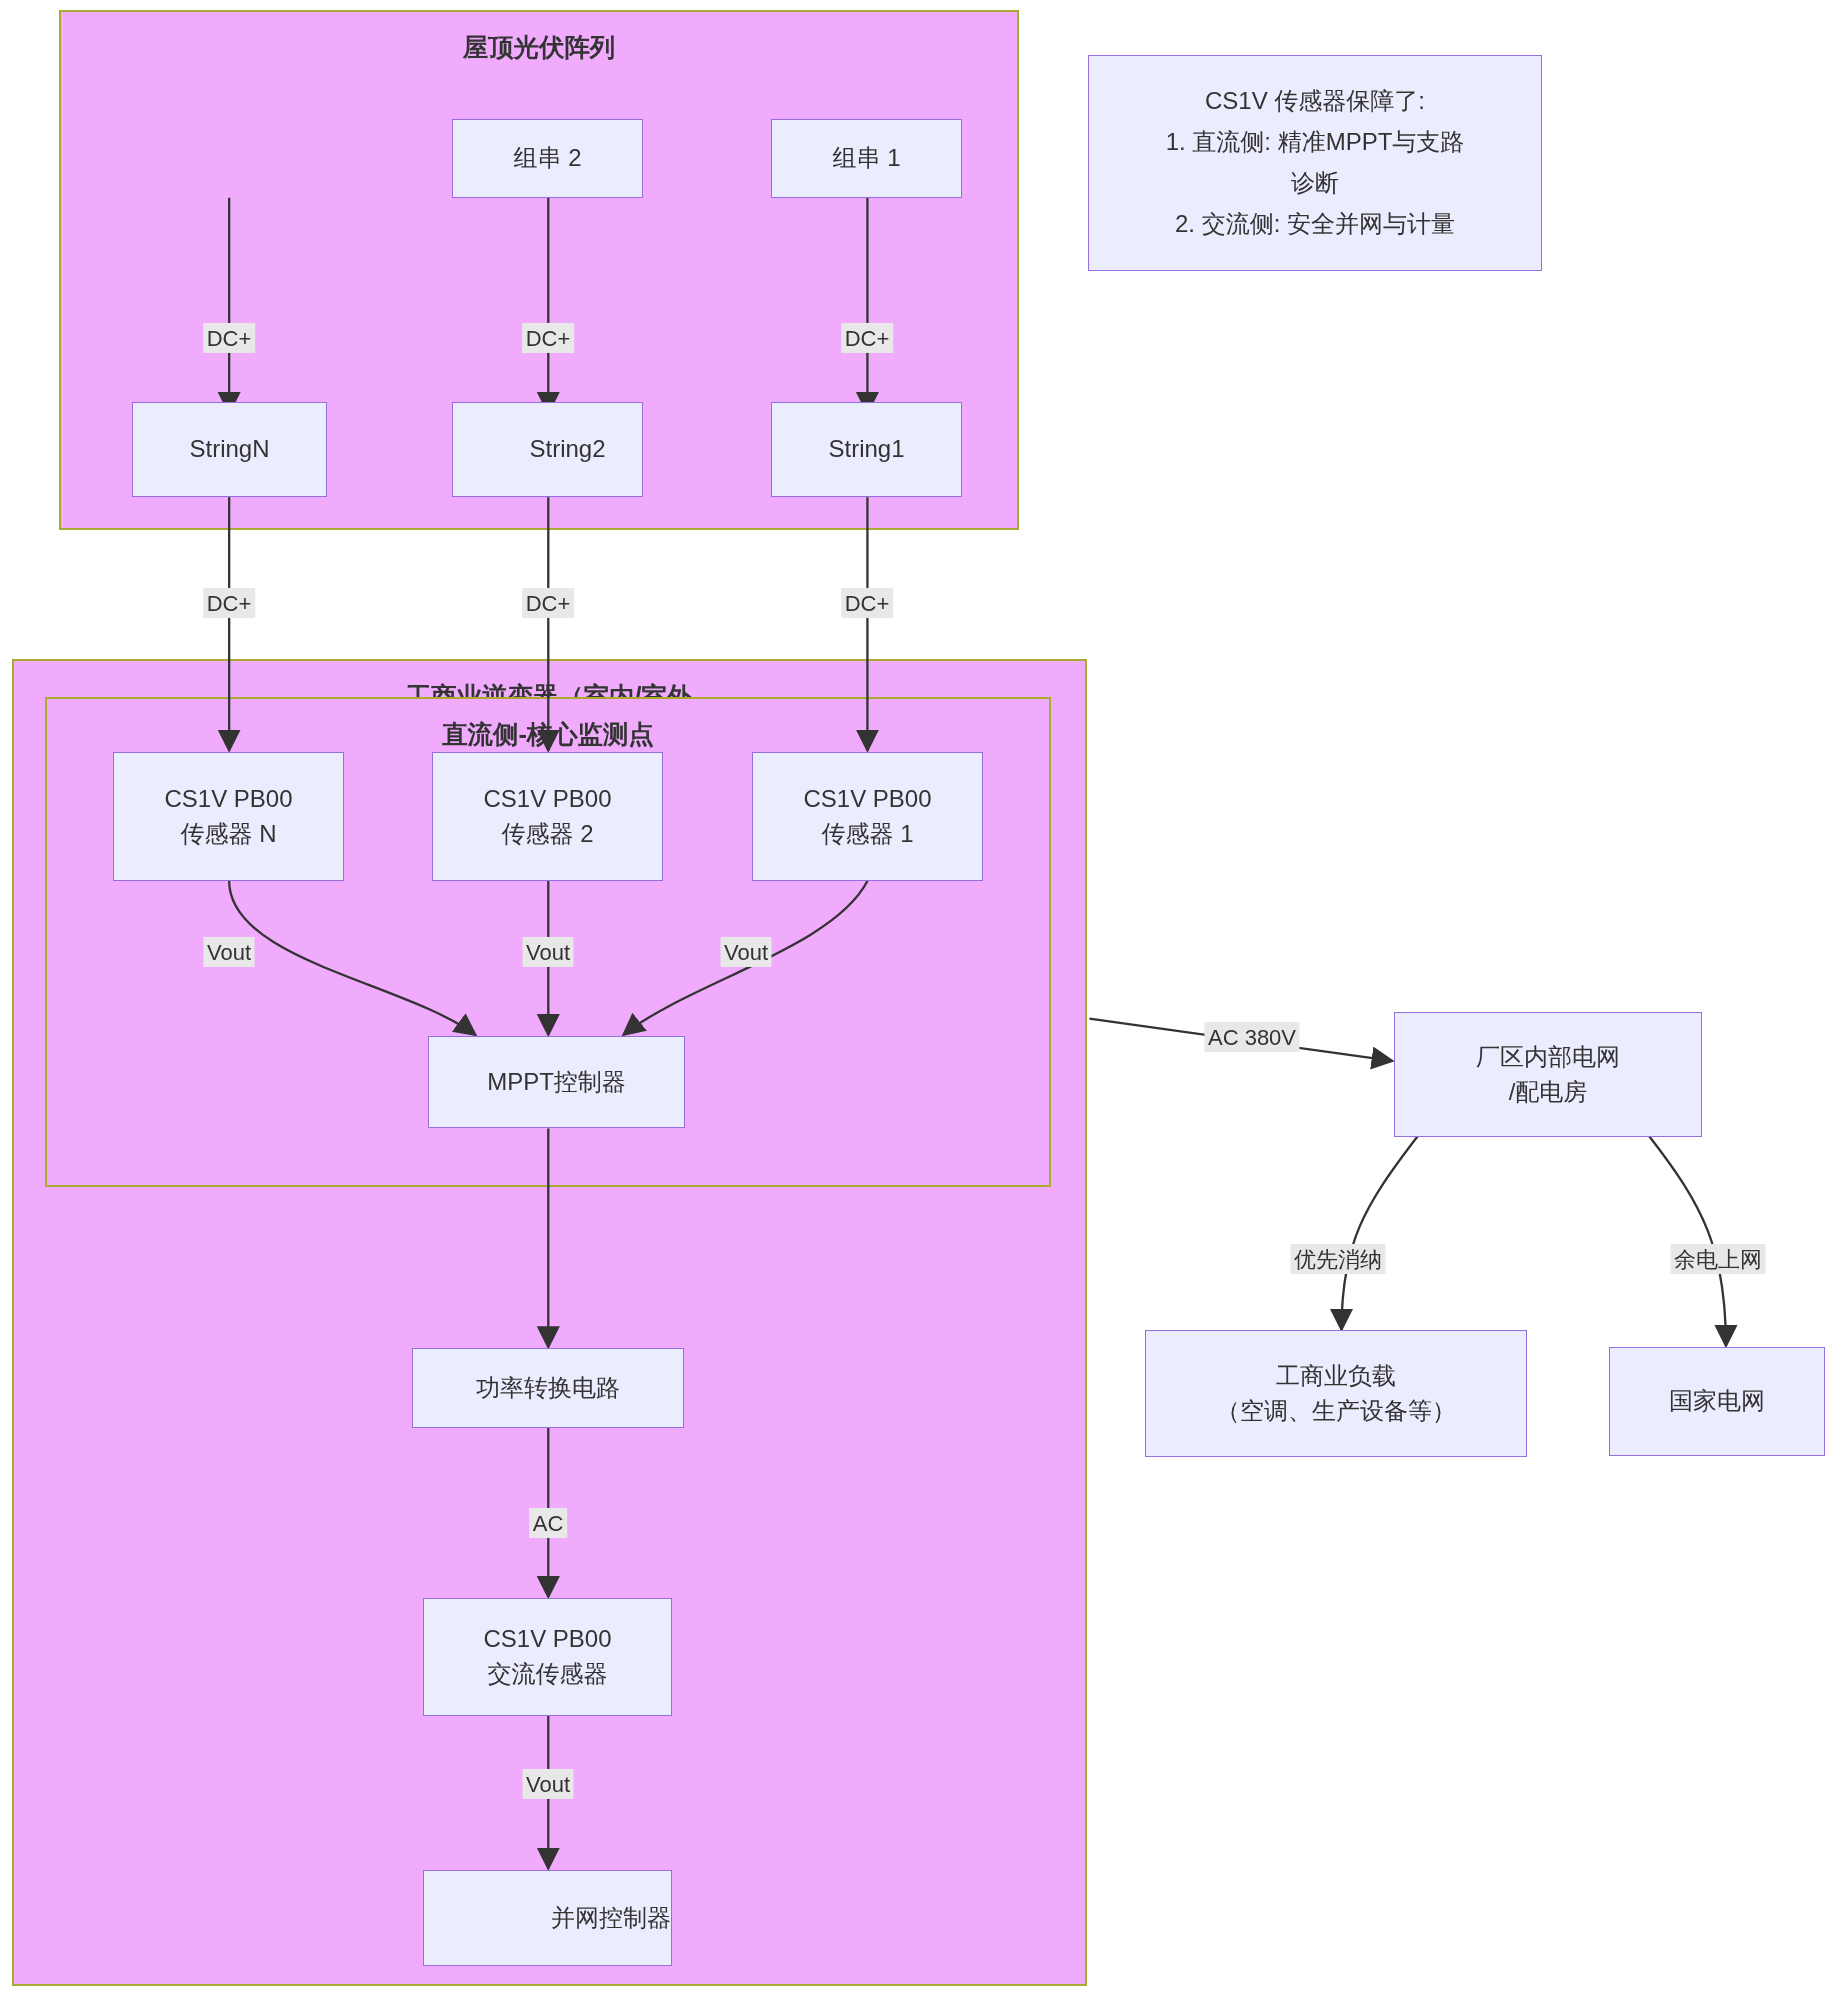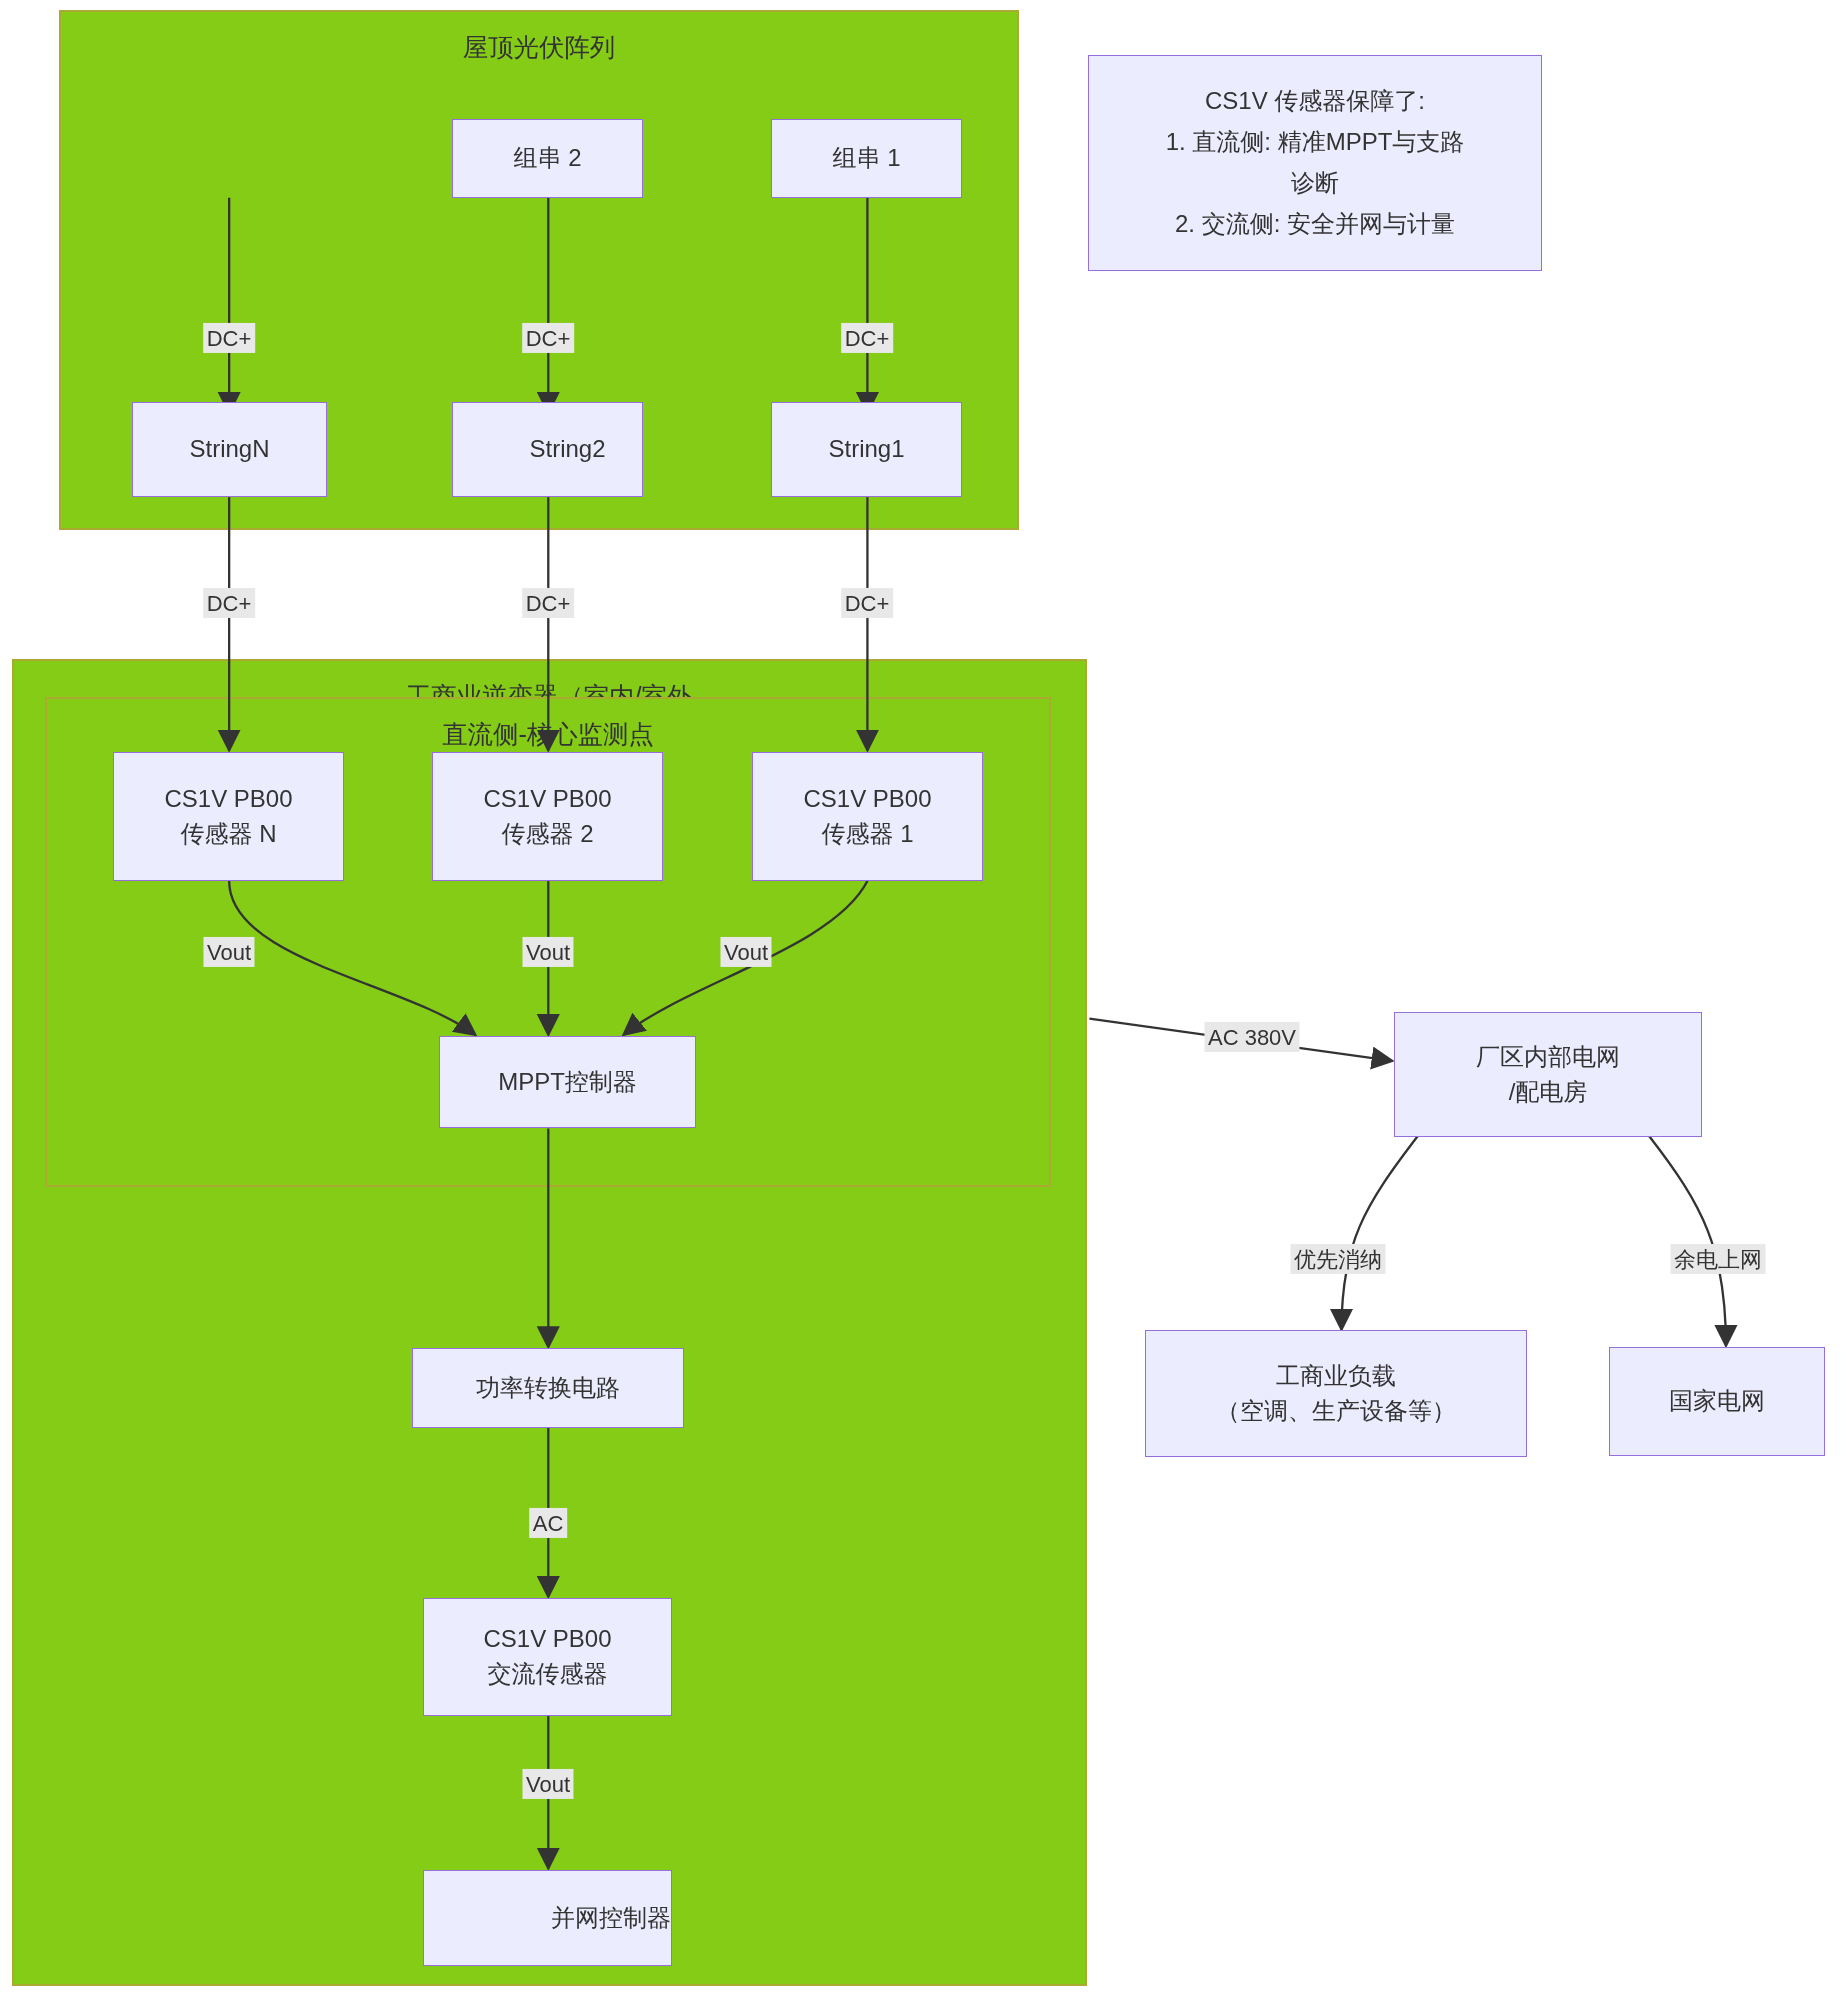--- a/index.html
+++ b/index.html
@@ -1,20 +1,20 @@
 <!DOCTYPE html>
 <html style="font-size:9.2px"><head>
 <meta charset="utf-8">
 <style>
   html,body{margin:0;padding:0;background:#ffffff;}
   body{font-family:"Liberation Sans","DejaVu Sans",sans-serif;}
   #stage{position:relative;width:1847px;height:2005px;background:#ffffff;overflow:hidden;}
   svg.layer{position:absolute;left:0;top:0;width:1847px;height:2005px;pointer-events:none;}
 
-  .subgraph{position:absolute;background:#84cc16;border:2.3px solid #aaaa33;box-sizing:border-box;}
+  .subgraph{position:absolute;background:#f0abfc;border:2.3px solid #aaaa33;box-sizing:border-box;font-weight:bold;}
   .subgraph-title{position:absolute;left:0;right:0;text-align:center;color:#333333;font-size:25.4px;line-height:1.1;white-space:nowrap;}
 
   .node{position:absolute;background:#ececff;border:1.7px solid #9370db;box-sizing:border-box;
         display:flex;flex-direction:column;align-items:center;justify-content:center;
         color:#333333;font-size:24px;line-height:1.45;text-align:center;}
   .node .ln{display:block;white-space:nowrap;}
 
   .note{position:absolute;background:#ececff;border:1.7px solid #9370db;box-sizing:border-box;
         display:flex;flex-direction:column;align-items:center;justify-content:center;
         color:#333333;font-size:24px;line-height:1.7;text-align:center;padding:0 15px;}
@@ -97,21 +97,21 @@
   </div>
   <div class="node" style="left:432px;top:752px;width:231px;height:129px;">
     <span class="ln">CS1V PB00</span>
     <span class="ln">传感器 2</span>
   </div>
   <div class="node" style="left:752px;top:752px;width:231px;height:129px;">
     <span class="ln">CS1V PB00</span>
     <span class="ln">传感器 1</span>
   </div>
 
-  <div class="node" style="left:439px;top:1036px;width:257px;height:92px;">
+  <div class="node" style="left:428px;top:1036px;width:257px;height:92px;">
     <span class="ln">MPPT控制器</span>
   </div>
 
   <div class="node" style="left:412px;top:1348px;width:272px;height:80px;">
     <span class="ln">功率转换电路</span>
   </div>
 
   <div class="node" style="left:423px;top:1598px;width:249px;height:118px;">
     <span class="ln">CS1V PB00</span>
     <span class="ln">交流传感器</span>

